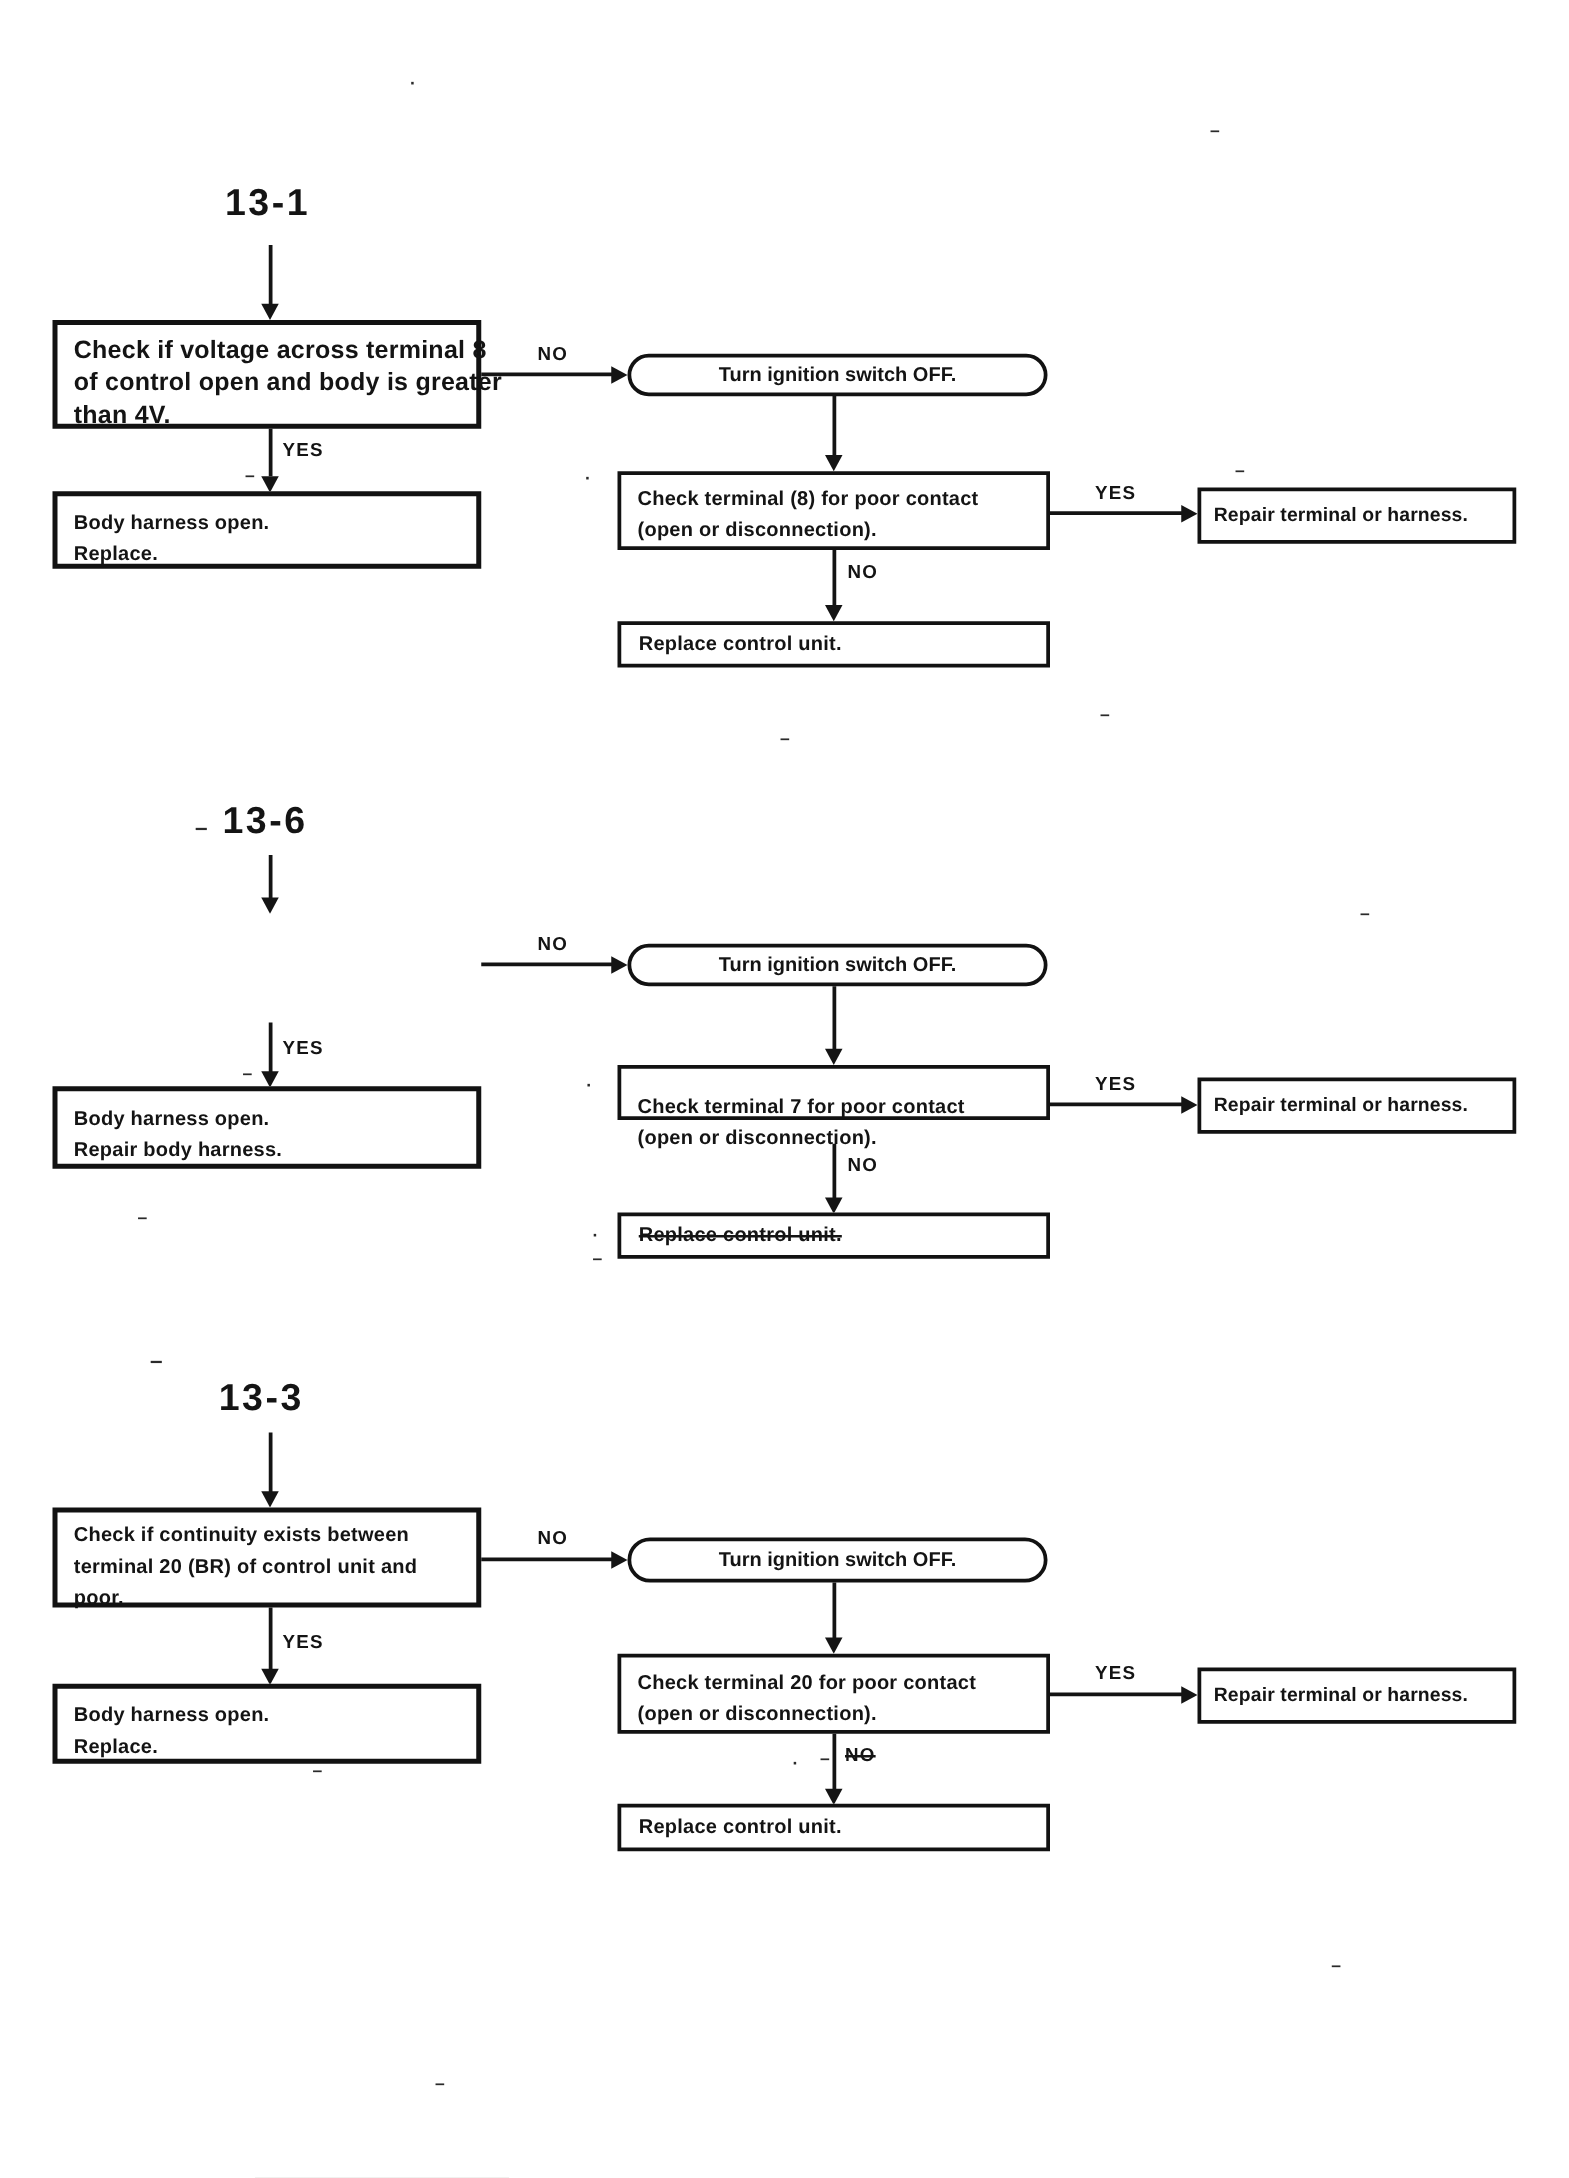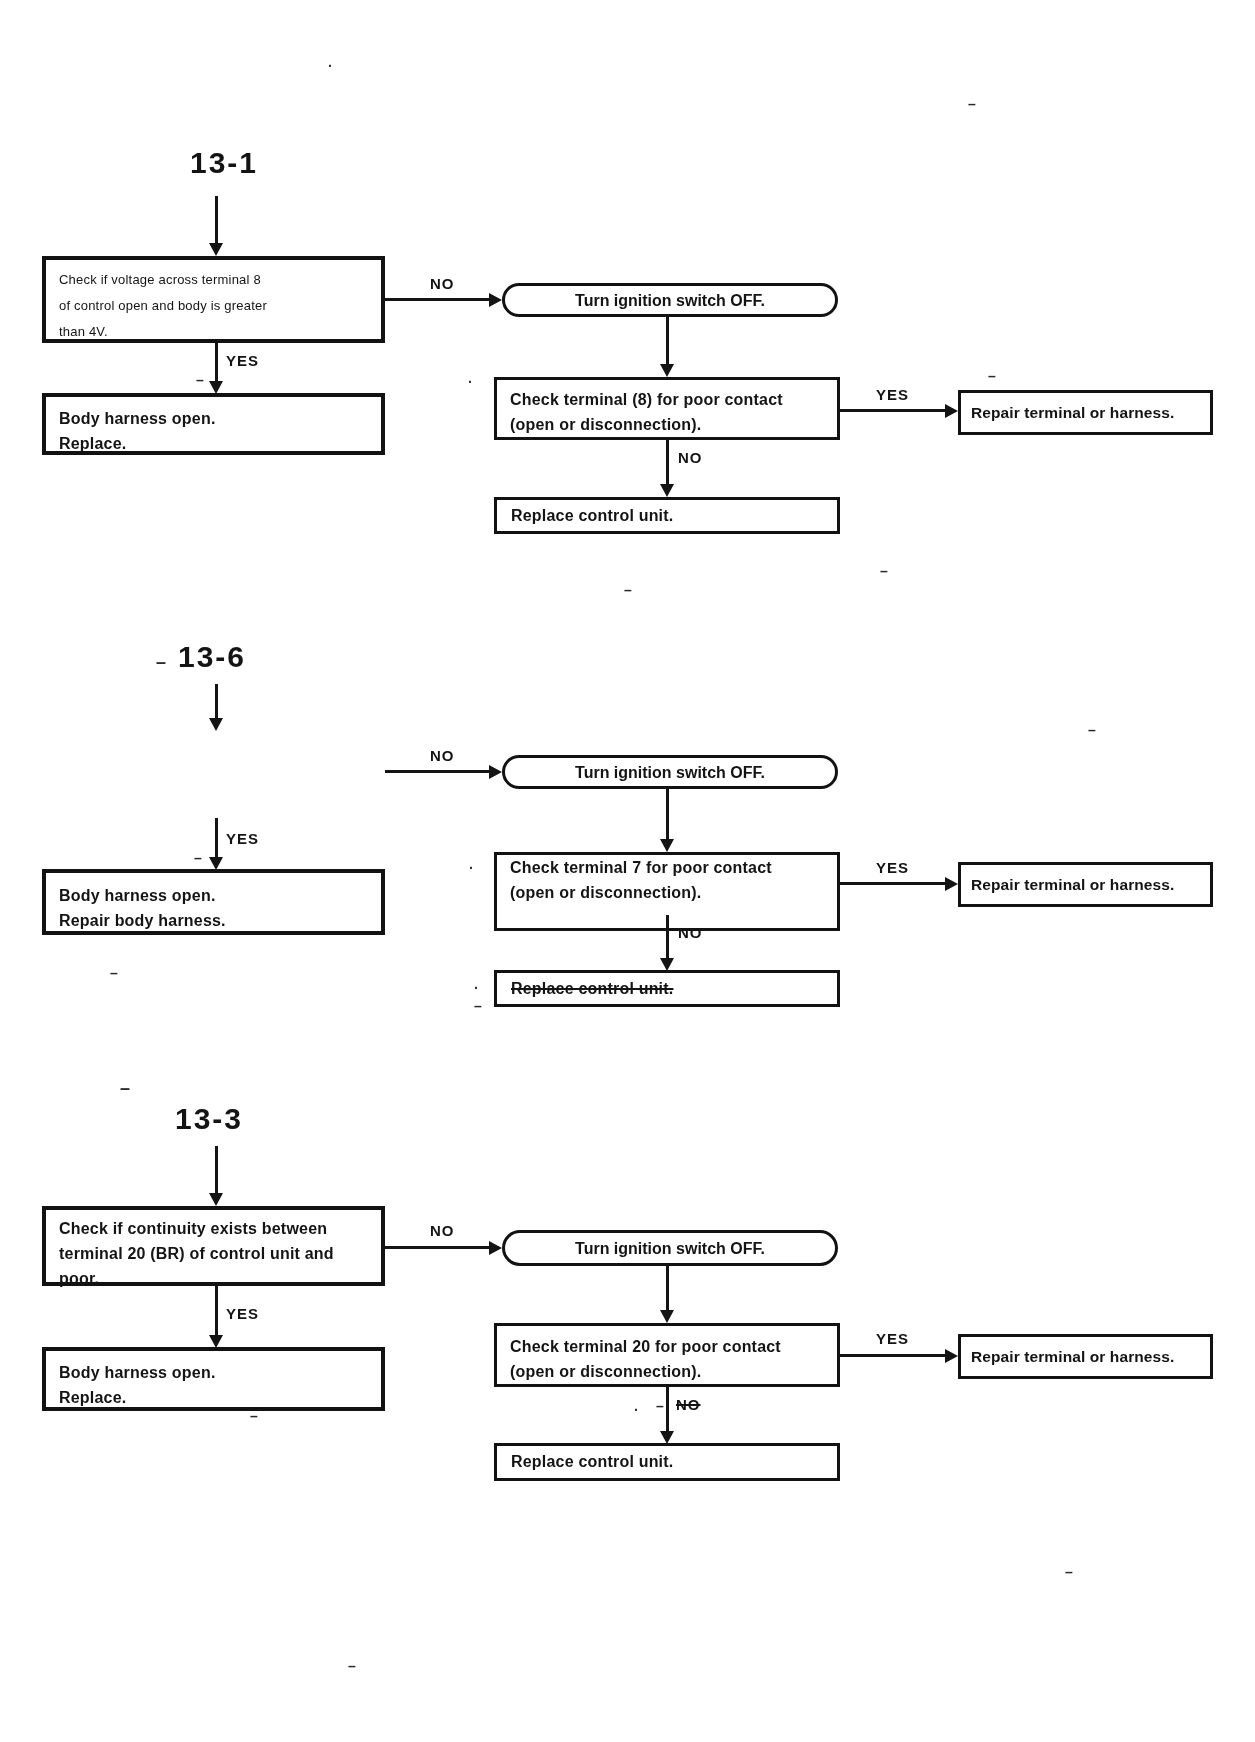--- a/index.html
+++ b/index.html
@@ -13,21 +13,21 @@
     margin:0 auto;
   }
   
   .lbox{position:absolute;border:4px solid #121212;background:#fff;box-sizing:border-box;
         padding:7px 12px 4px 13px;}
   .mbox{position:absolute;border:3px solid #121212;background:#fff;box-sizing:border-box;
         padding:6px 12px 4px 13px;}
   .rbox{position:absolute;border:3px solid #121212;background:#fff;box-sizing:border-box;}
   .pill{position:absolute;border:3px solid #121212;border-radius:19px;background:#fff;
         box-sizing:border-box;text-align:center;font-weight:bold;font-size:16px;}
-  .line3{font-weight:normal;font-size:13px;line-height:26px;letter-spacing:0.2px;white-space:nowrap;}
+  .line3{font-weight:bold;font-size:20px;line-height:26px;letter-spacing:0.2px;white-space:nowrap;}
   .line2{font-weight:bold;font-size:16px;line-height:25px;letter-spacing:0.2px;white-space:nowrap;}
   .single{font-weight:bold;font-size:16px;letter-spacing:0.2px;white-space:nowrap;}
   .rtext{font-weight:bold;font-size:15.5px;letter-spacing:0.1px;white-space:nowrap;}
   
   .vline{position:absolute;width:3px;background:#141414;}
   .hline{position:absolute;height:3px;background:#141414;}
   .ah-d{position:absolute;width:0;height:0;border-left:7px solid transparent;
         border-right:7px solid transparent;border-top:13px solid #141414;}
   .ah-r{position:absolute;width:0;height:0;border-top:7px solid transparent;
         border-bottom:7px solid transparent;border-left:13px solid #141414;}
@@ -35,21 +35,21 @@
   .title{position:absolute;font-weight:bold;font-size:30px;letter-spacing:2px;white-space:nowrap;}
   .struck{text-decoration:line-through;text-decoration-thickness:2px;}
   
   .mark{position:absolute;font-weight:bold;font-size:14px;color:#2a2a2a;white-space:nowrap;}
 </style>
 </head>
 <body>
 
 <div id="canvas">
 
-  <div class="title" style="left:190px;top:146px;text-align:right;">13-1</div>
+  <div class="title" style="left:180px;top:146px;text-align:right;">13-1</div>
   <div class="vline" style="left:215px;top:196px;height:48px;"></div>
   <div class="ah-d" style="left:209px;top:243px;"></div>
 
   <div class="lbox" style="left:42px;top:256px;width:343px;height:87px;">
     <div class="line3">Check if voltage across terminal 8</div>
     <div class="line3">of control open and body is greater</div>
     <div class="line3">than 4V.</div>
   </div>
 
   <div class="vline" style="left:215px;top:343px;height:38px;"></div>
@@ -106,21 +106,21 @@
 
   <div class="hline" style="left:385px;top:770px;width:106px;"></div>
   <div class="lbl" style="left:430px;top:747px;">NO</div>
   <div class="ah-r" style="left:489px;top:765px;"></div>
   <div class="pill" style="left:502px;top:755px;width:336px;height:34px;line-height:29px;">Turn ignition switch OFF.</div>
 
   <div class="vline" style="left:666px;top:789px;height:51px;"></div>
   <div class="ah-d" style="left:660px;top:839px;"></div>
   <div class="mark" style="left:469px;top:860px;">·</div>
   <div class="mark" style="left:818px;top:852px;">–</div>
-  <div class="mbox" style="left:494px;top:852px;width:346px;height:79px;padding-top:0;">
+  <div class="mbox" style="left:494px;top:852px;width:346px;height:44px;padding-top:18px;">
     <div class="line2">Check terminal 7 for poor contact</div>
     <div class="line2">(open or disconnection).</div>
   </div>
 
   <div class="hline" style="left:840px;top:882px;width:106px;"></div>
   <div class="lbl" style="left:876px;top:859px;">YES</div>
   <div class="ah-r" style="left:945px;top:877px;"></div>
   <div class="rbox" style="left:958px;top:862px;width:255px;height:45px;padding:0 0 0 10px;">
     <div class="rtext" style="line-height:39px;">Repair terminal or harness.</div>
   </div>

